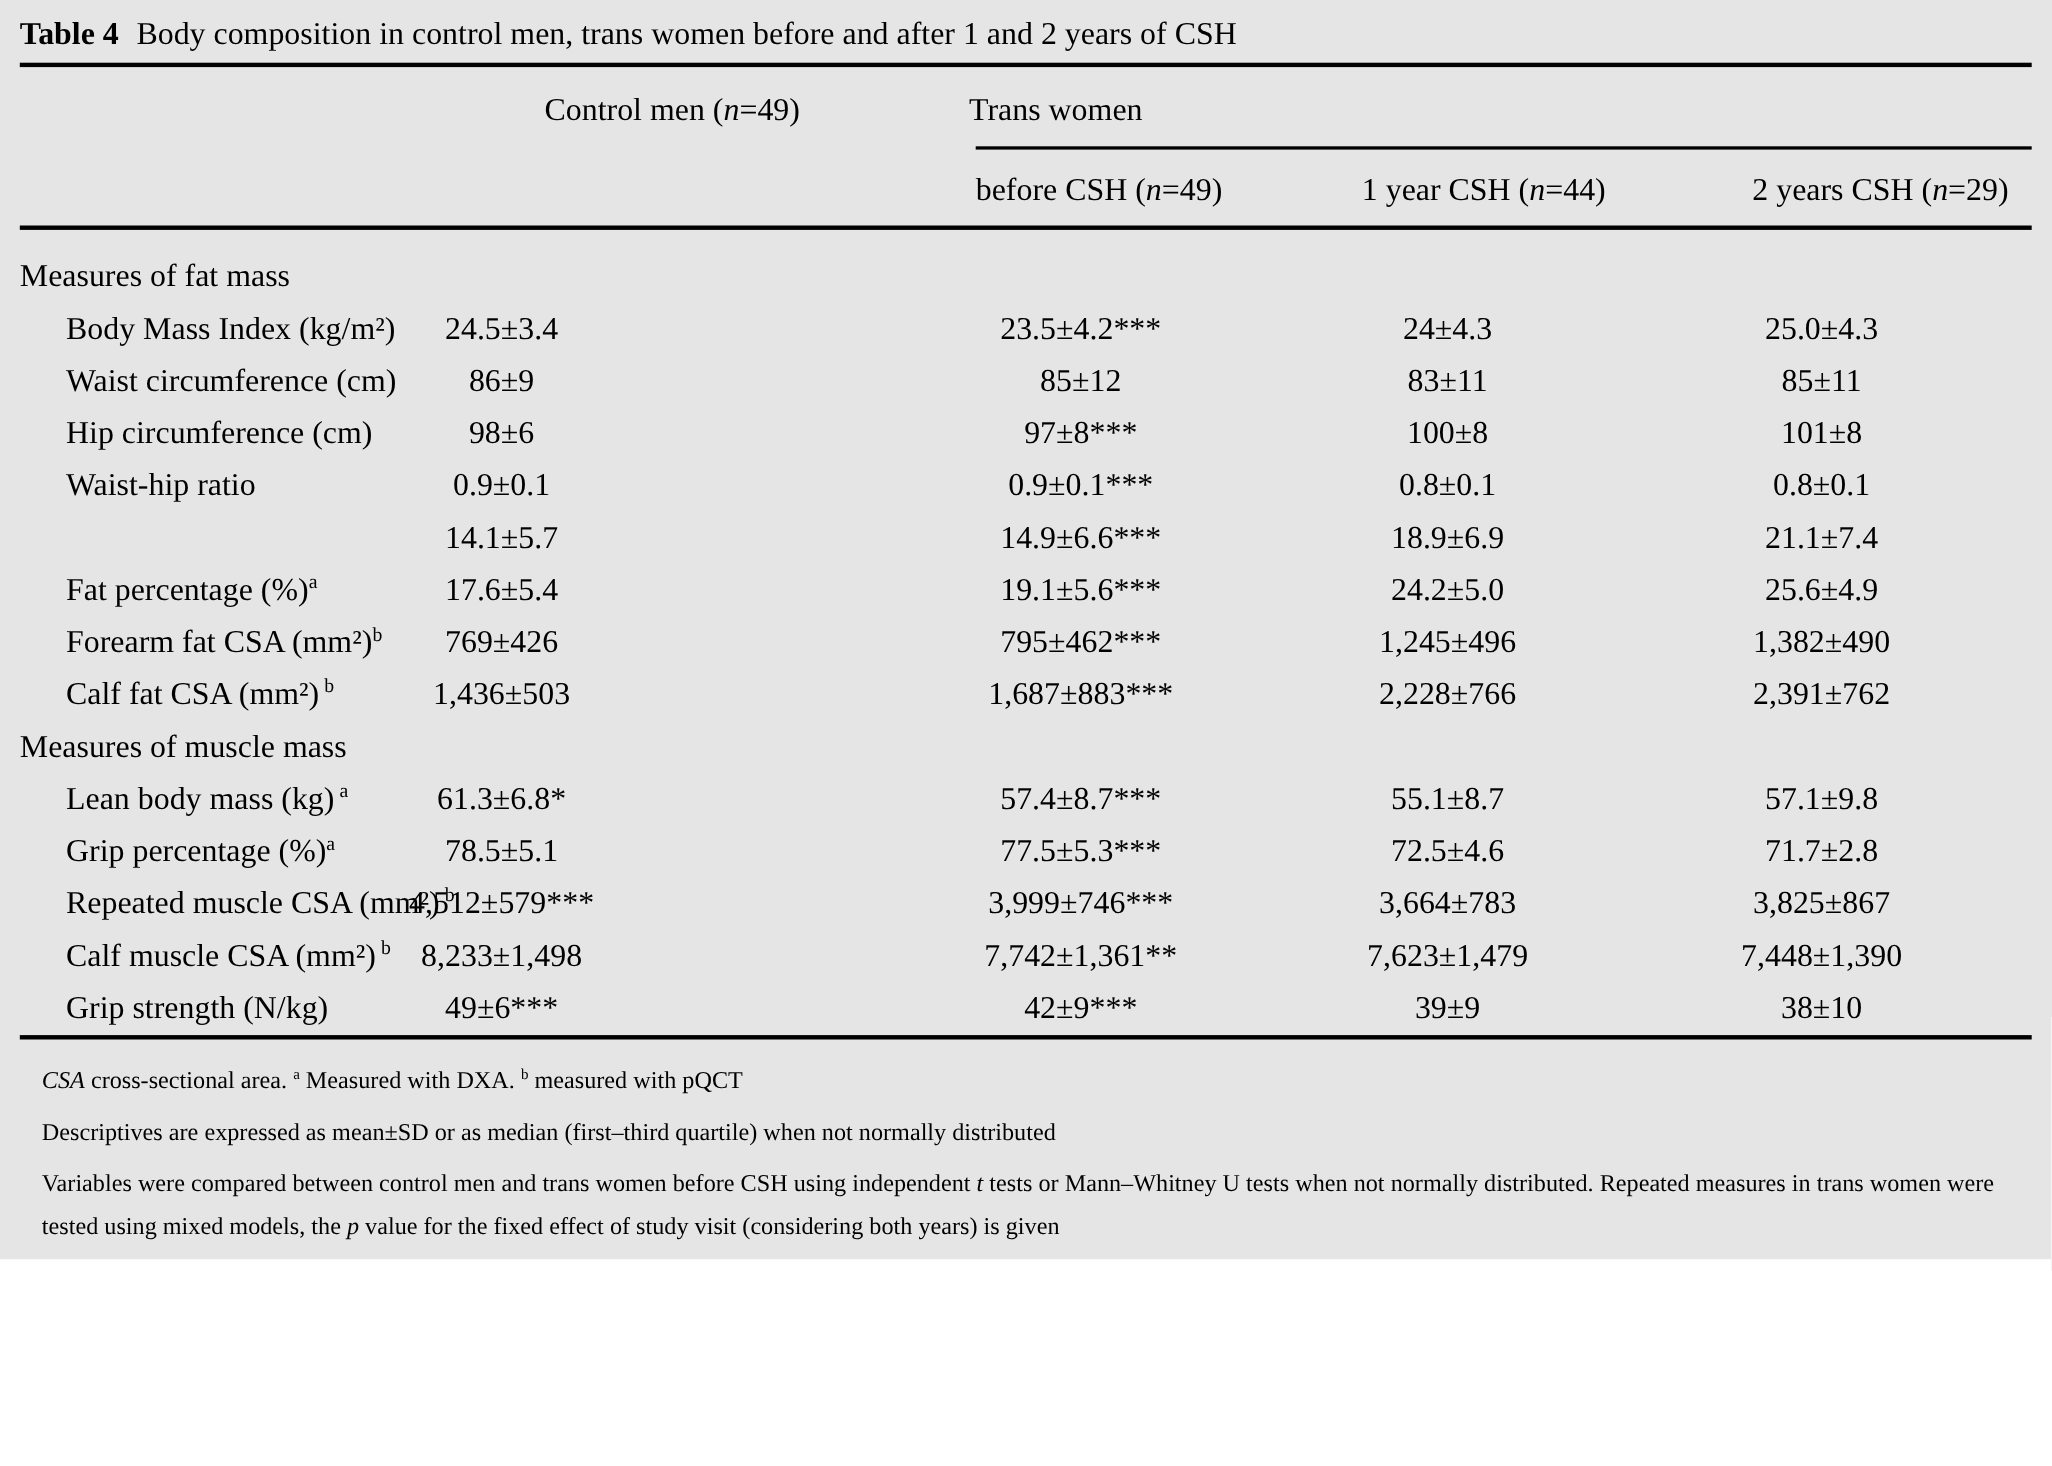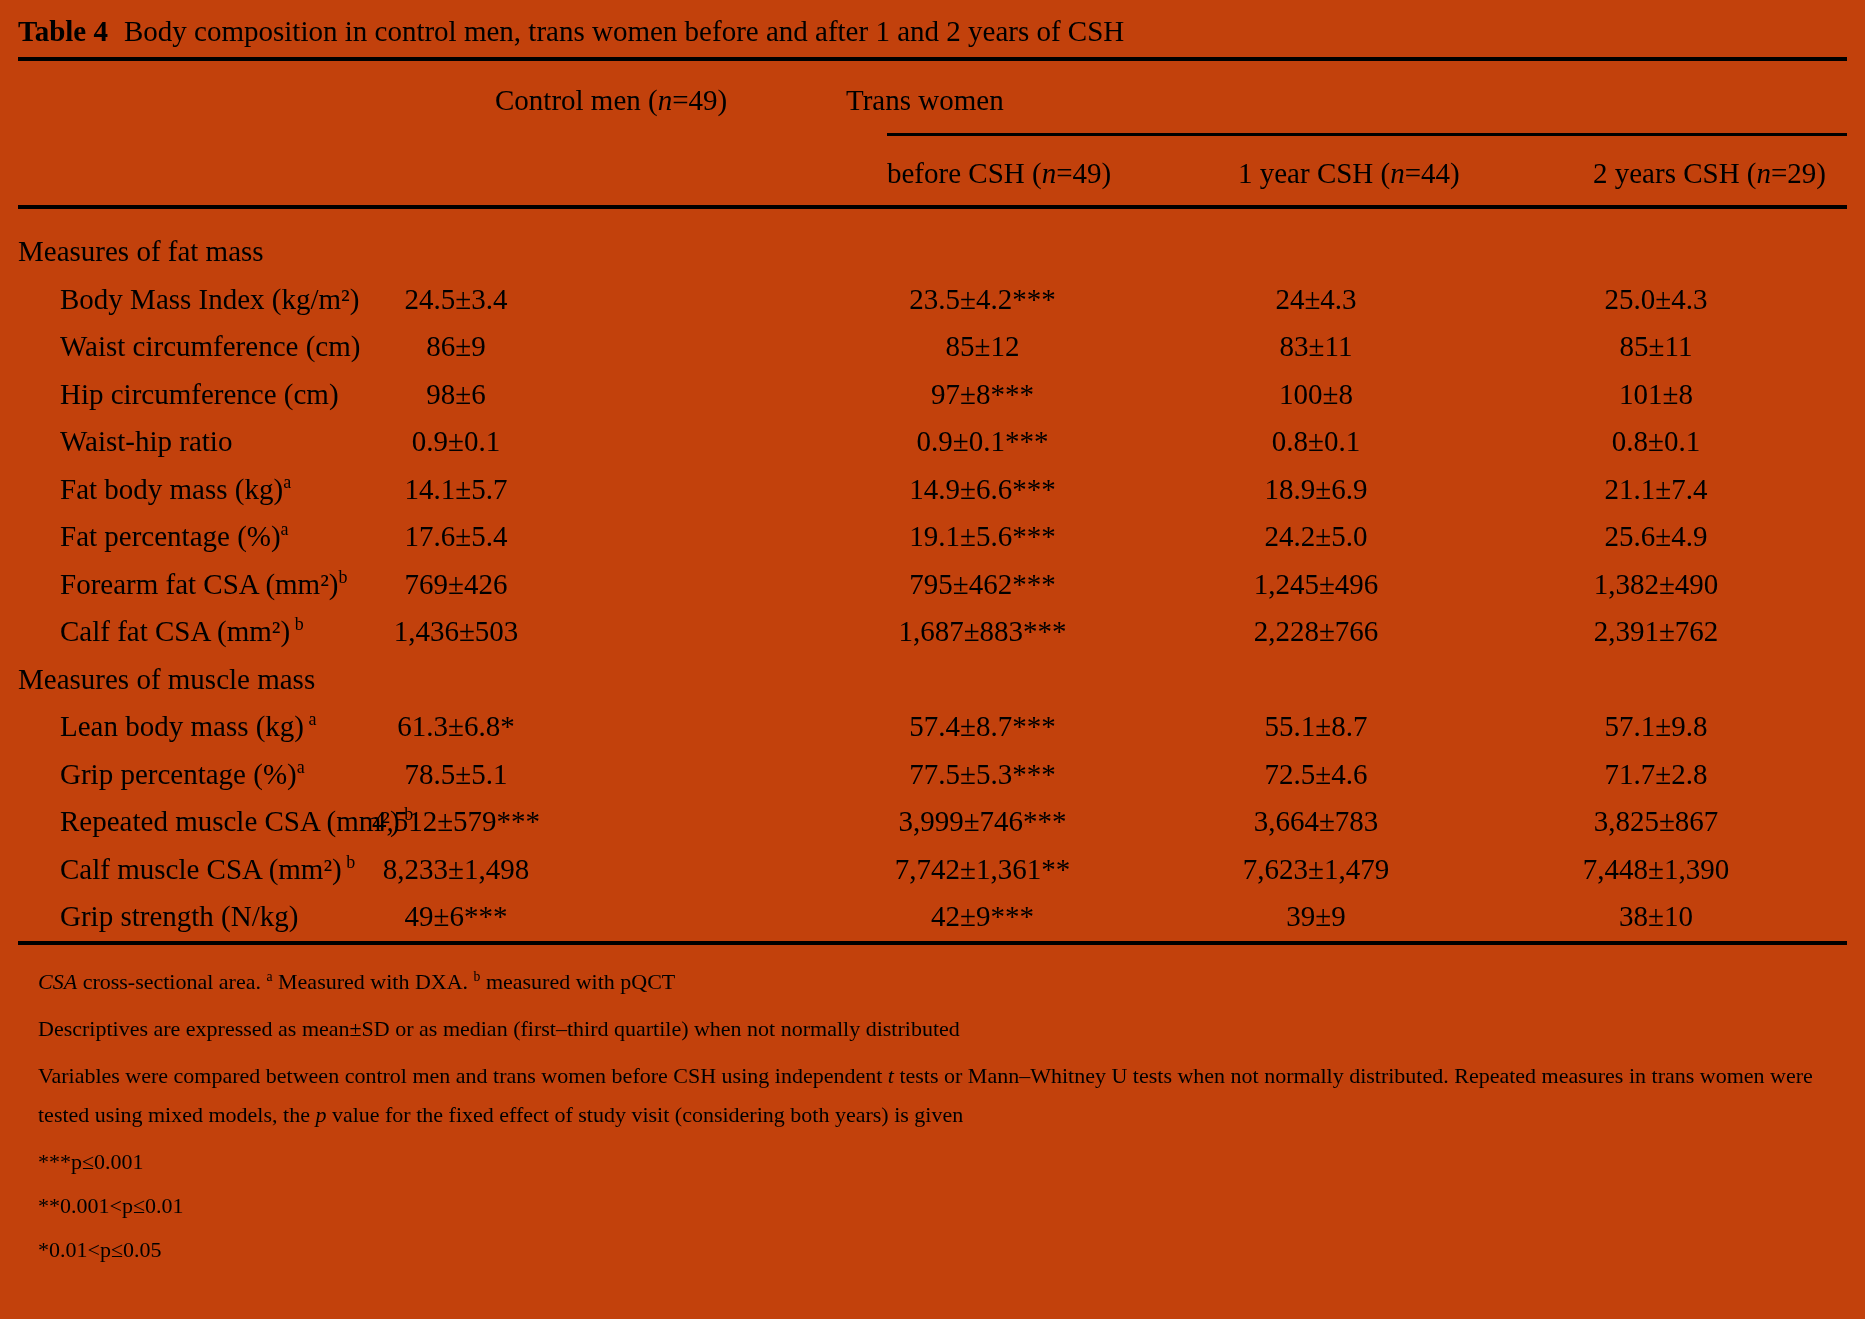--- a/index.html
+++ b/index.html
@@ -1,31 +1,31 @@
 <!DOCTYPE html>
 <html><head>
 <meta charset="utf-8">
 <style>
   html,body{margin:0;padding:0;background:#ffffff;}
   .page{
-    position:relative;width:1865px;height:1319px;background:#c2410c;color:#000;
+    position:relative;width:1865px;height:1145px;background:#e5e5e5;color:#000;
     font-family:"Liberation Serif","DejaVu Serif",serif;font-size:29px;overflow:hidden;
   }
   .title{position:absolute;left:18px;top:12px;line-height:38px;white-space:nowrap;}
   .title .b{font-weight:bold;}
   .title .cap{margin-left:16px;}
   .rule{position:absolute;background:#000;}
   .rule-top{left:18px;top:57px;width:1829px;height:4px;}
   .rule-group{left:887px;top:133px;width:960px;height:3px;}
   .rule-head{left:18px;top:205px;width:1829px;height:4px;}
   .rule-bottom{left:18px;top:941px;width:1829px;height:4px;}
   .hdr{position:absolute;white-space:nowrap;line-height:44px;}
   .hdr i{font-style:italic;}
   .hdr-control{left:495px;top:78px;}
-  .hdr-group{left:846px;top:78px;}
+  .hdr-group{left:881px;top:78px;}
   .sub-1{left:887px;top:151px;text-align:center;}
   .sub-2{left:1238px;top:151px;}
   .sub-3{left:1593px;top:151px;}
   .tbody{position:absolute;left:0;top:228px;width:1865px;}
   .trow{position:relative;height:47.5px;line-height:47.5px;white-space:nowrap;padding-left:11px;}
   .lblwrap{position:absolute;left:18px;}
   .lblwrap.indent{left:60px;}
   .val{position:absolute;text-align:center;}
   .v1{left:320px;width:272px;}
   .v2{left:845px;width:275px;}
@@ -93,21 +93,20 @@
         <span class="val v4">101±8</span>
       </div>
       <div class="trow">
         <span class="lblwrap indent"><span>Waist-hip ratio</span></span>
         <span class="val v1">0.9±0.1</span>
         <span class="val v2">0.9±0.1***</span>
         <span class="val v3">0.8±0.1</span>
         <span class="val v4">0.8±0.1</span>
       </div>
       <div class="trow">
-        <span class="lblwrap indent"><span>Fat body mass (kg)</span><sup>a</sup></span>
         <span class="val v1">14.1±5.7</span>
         <span class="val v2">14.9±6.6***</span>
         <span class="val v3">18.9±6.9</span>
         <span class="val v4">21.1±7.4</span>
       </div>
       <div class="trow">
         <span class="lblwrap indent"><span>Fat percentage (%)</span><sup>a</sup></span>
         <span class="val v1">17.6±5.4</span>
         <span class="val v2">19.1±5.6***</span>
         <span class="val v3">24.2±5.0</span>

